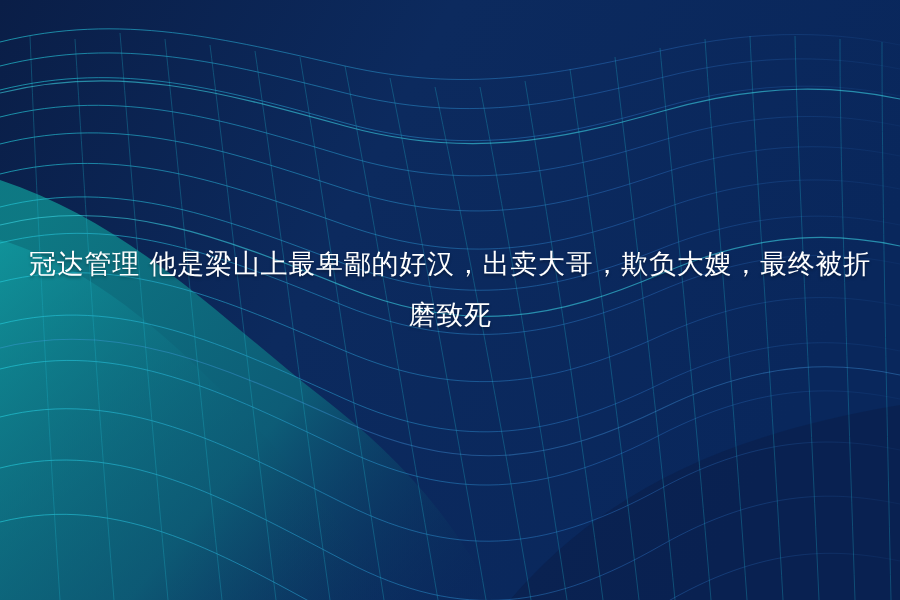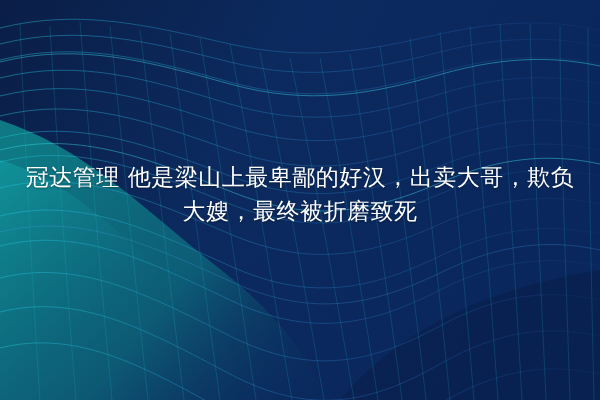--- a/index.html
+++ b/index.html
@@ -25,21 +25,21 @@
     position: absolute;
     left: 0;
     top: 160px;
     width: 600px;
     text-align: center;
     z-index: 5;
   }
   .headline {
     display: inline-block;
     color: #ffffff;
-    font-size: 23px;
+    font-size: 18px;
     line-height: 34px;
     letter-spacing: 0.5px;
     font-family: "DejaVu Sans", "Liberation Sans", sans-serif;
     width: 566px;
     text-align: center;
     text-shadow: 0 1px 2px rgba(0,0,0,0.35);
   }
 </style>
 </head>
 <body>

